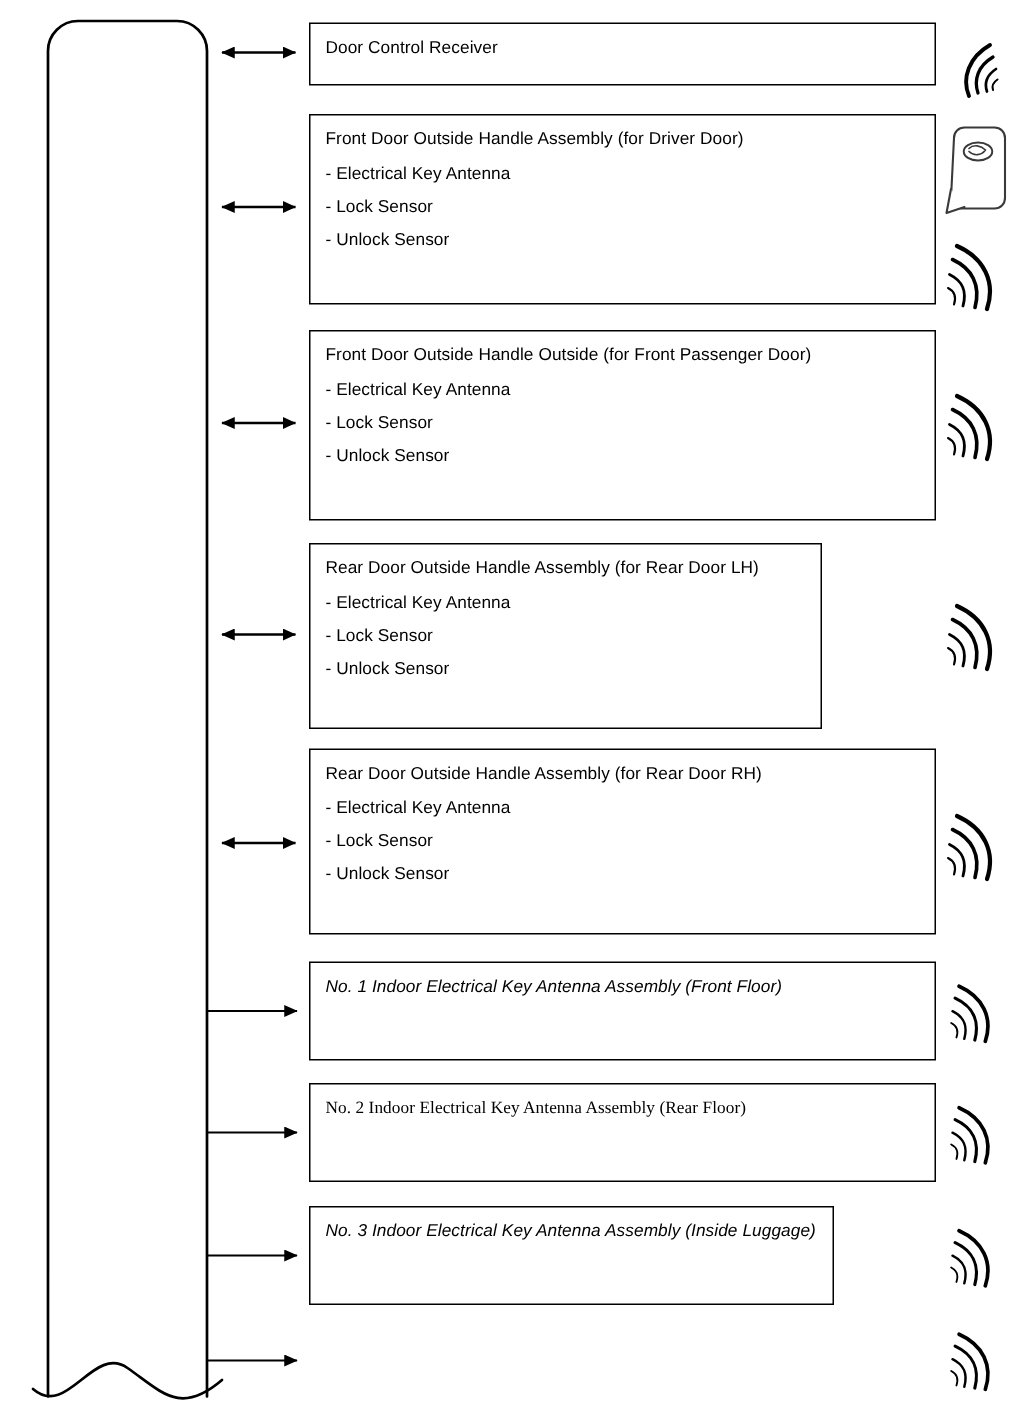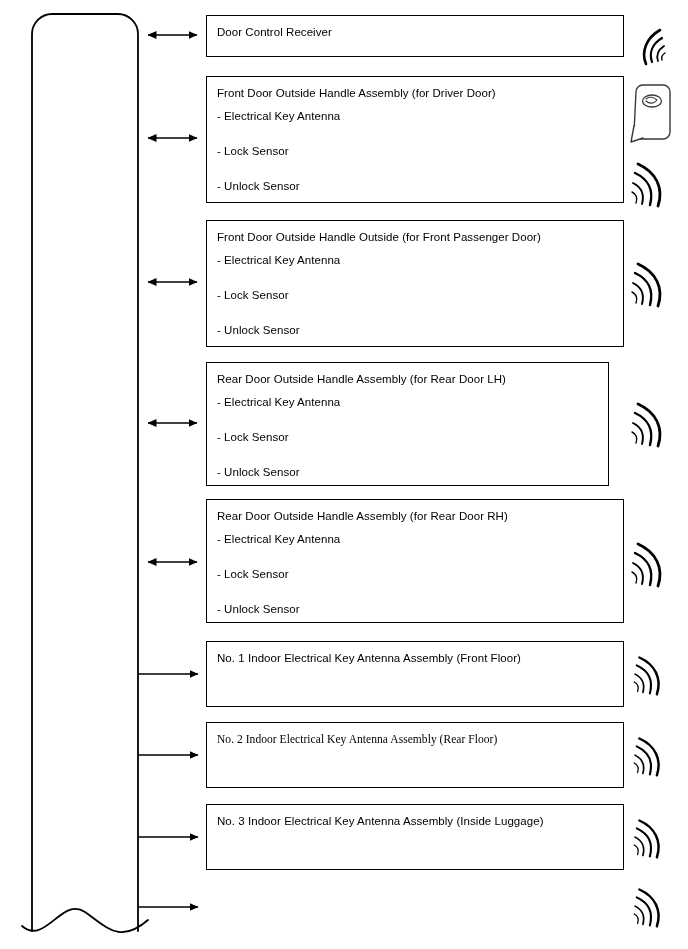--- a/index.html
+++ b/index.html
@@ -40,21 +40,21 @@
   }
   .node-sub {
     font-size: 11.5px;
     line-height: 15px;
     color: #000000;
     white-space: nowrap;
     margin-top: 8px;
     letter-spacing: 0.05px;
   }
   .node-sub.tight {
-    margin-top: 20px;
+    margin-top: 7px;
   }
   .ecu-label {
     position: absolute;
     left: 41px;
     top: 369px;
     width: 104px;
     font-size: 11.5px;
     line-height: 14px;
     color: #000000;
   }
@@ -118,43 +118,43 @@
     <div class="node-sub tight">- Unlock Sensor</div>
   </div>
 
   <div class="node-box" style="left:206px; top:220px; width:418px; height:127px;">
     <div class="node-title">Front Door Outside Handle Outside (for Front Passenger Door)</div>
     <div class="node-sub">- Electrical Key Antenna</div>
     <div class="node-sub tight">- Lock Sensor</div>
     <div class="node-sub tight">- Unlock Sensor</div>
   </div>
 
-  <div class="node-box" style="left:206px; top:362px; width:403px; height:124px;">
+  <div class="node-box" style="left:206px; top:362px; width:342px; height:124px;">
     <div class="node-title">Rear Door Outside Handle Assembly (for Rear Door LH)</div>
     <div class="node-sub">- Electrical Key Antenna</div>
     <div class="node-sub tight">- Lock Sensor</div>
     <div class="node-sub tight">- Unlock Sensor</div>
   </div>
 
   <div class="node-box" style="left:206px; top:499px; width:418px; height:124px;">
     <div class="node-title">Rear Door Outside Handle Assembly (for Rear Door RH)</div>
     <div class="node-sub">- Electrical Key Antenna</div>
     <div class="node-sub tight">- Lock Sensor</div>
     <div class="node-sub tight">- Unlock Sensor</div>
   </div>
 
-  <div class="node-box" style="left:206px; top:641px; width:418px; height:66px;">
+  <div class="node-box" style="left:206px; top:641px; width:418px; height:66px;font-style:italic;">
     <div class="node-title">No. 1 Indoor Electrical Key Antenna Assembly (Front Floor)</div>
   </div>
 
   <div class="node-box" style="left:206px; top:722px; width:418px; height:66px;font-family:Liberation Serif, serif;">
     <div class="node-title">No. 2 Indoor Electrical Key Antenna Assembly (Rear Floor)</div>
   </div>
 
-  <div class="node-box" style="left:206px; top:804px; width:418px; height:66px;">
+  <div class="node-box" style="left:206px; top:804px; width:350px; height:66px;font-style:italic;">
     <div class="node-title">No. 3 Indoor Electrical Key Antenna Assembly (Inside Luggage)</div>
   </div>
 
 
 
   <svg class="wave-icon" style="left:630px; top:26px;" width="38" height="42" viewBox="0 0 38 42">
     <g fill="none" stroke="#000000" stroke-linecap="round">
       <path d="M30,4 C16,12 11,26 16,38" stroke-width="2.6"></path>
       <path d="M32,12 C22,18 19,27 22,36" stroke-width="2.2"></path>
       <path d="M34,20 C28,24 26,29 28,35" stroke-width="1.8"></path>

